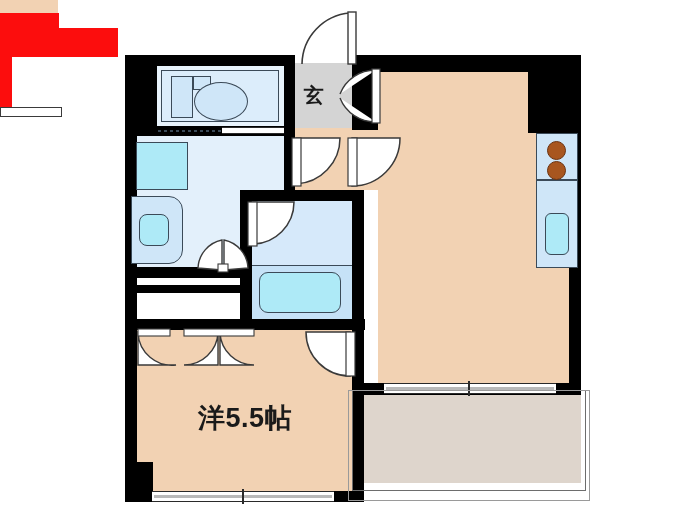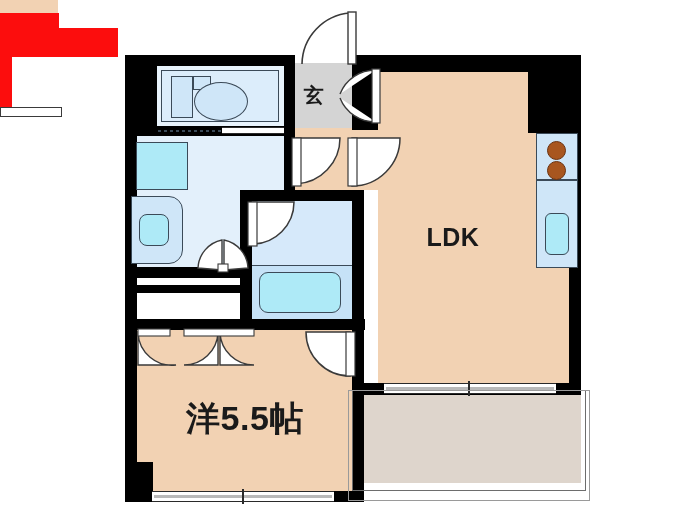--- a/index.html
+++ b/index.html
@@ -32,21 +32,21 @@
 
   .label {
     position: absolute;
     color: #1a1a1a;
     font-weight: 700;
     letter-spacing: 0.5px;
     white-space: nowrap;
     text-align: center;
   }
   .label-ldk  { font-size: 25px; line-height: 29px; }
-  .label-room { font-size: 34px; line-height: 29px; }
+  .label-room { font-size: 27px; line-height: 29px; }
   .label-genkan { font-size: 20px; line-height: 22px; font-weight: 700; }
 
   
   .fx { position: absolute; box-sizing: border-box; }
   .fx-line { border: 1.6px solid #3b4a58; }
   .tub-in  { background: #aeeaf7; }
   .sink-in { background: #aeeaf7; }
   .pale    { background: #cfe6f8; }
   .paler   { background: #dcedfb; }
 
@@ -267,17 +267,16 @@
   <div class="window-bar" style="left:154px; top:495px; width:178px;"></div>
   <div class="window-tick" style="left:242px; top:489px; height:15px;"></div>
 
   <div class="window" style="left:384px; top:383px; width:172px; height:11px;"></div>
   <div class="window-bar" style="left:386px; top:387px; width:168px;"></div>
   <div class="window-tick" style="left:468px; top:381px; height:15px;"></div>
 
   <div class="balcony-rail" style="left:352px; top:390px; width:234px; height:101px;"></div>
   <div class="balcony-rail" style="left:348px; top:390px; width:242px; height:111px; border-color:#9a9a9a;"></div>
 
-  <div class="label label-ldk" style="left:408px; top:223px; width:90px;">LDK</div>
   <div class="label label-room" style="left:175px; top:404px; width:140px;">洋5.5帖</div>
   <div class="label label-genkan" style="left:300px; top:84px; width:28px;">玄</div>
 
 </div>
 
 </body></html>

